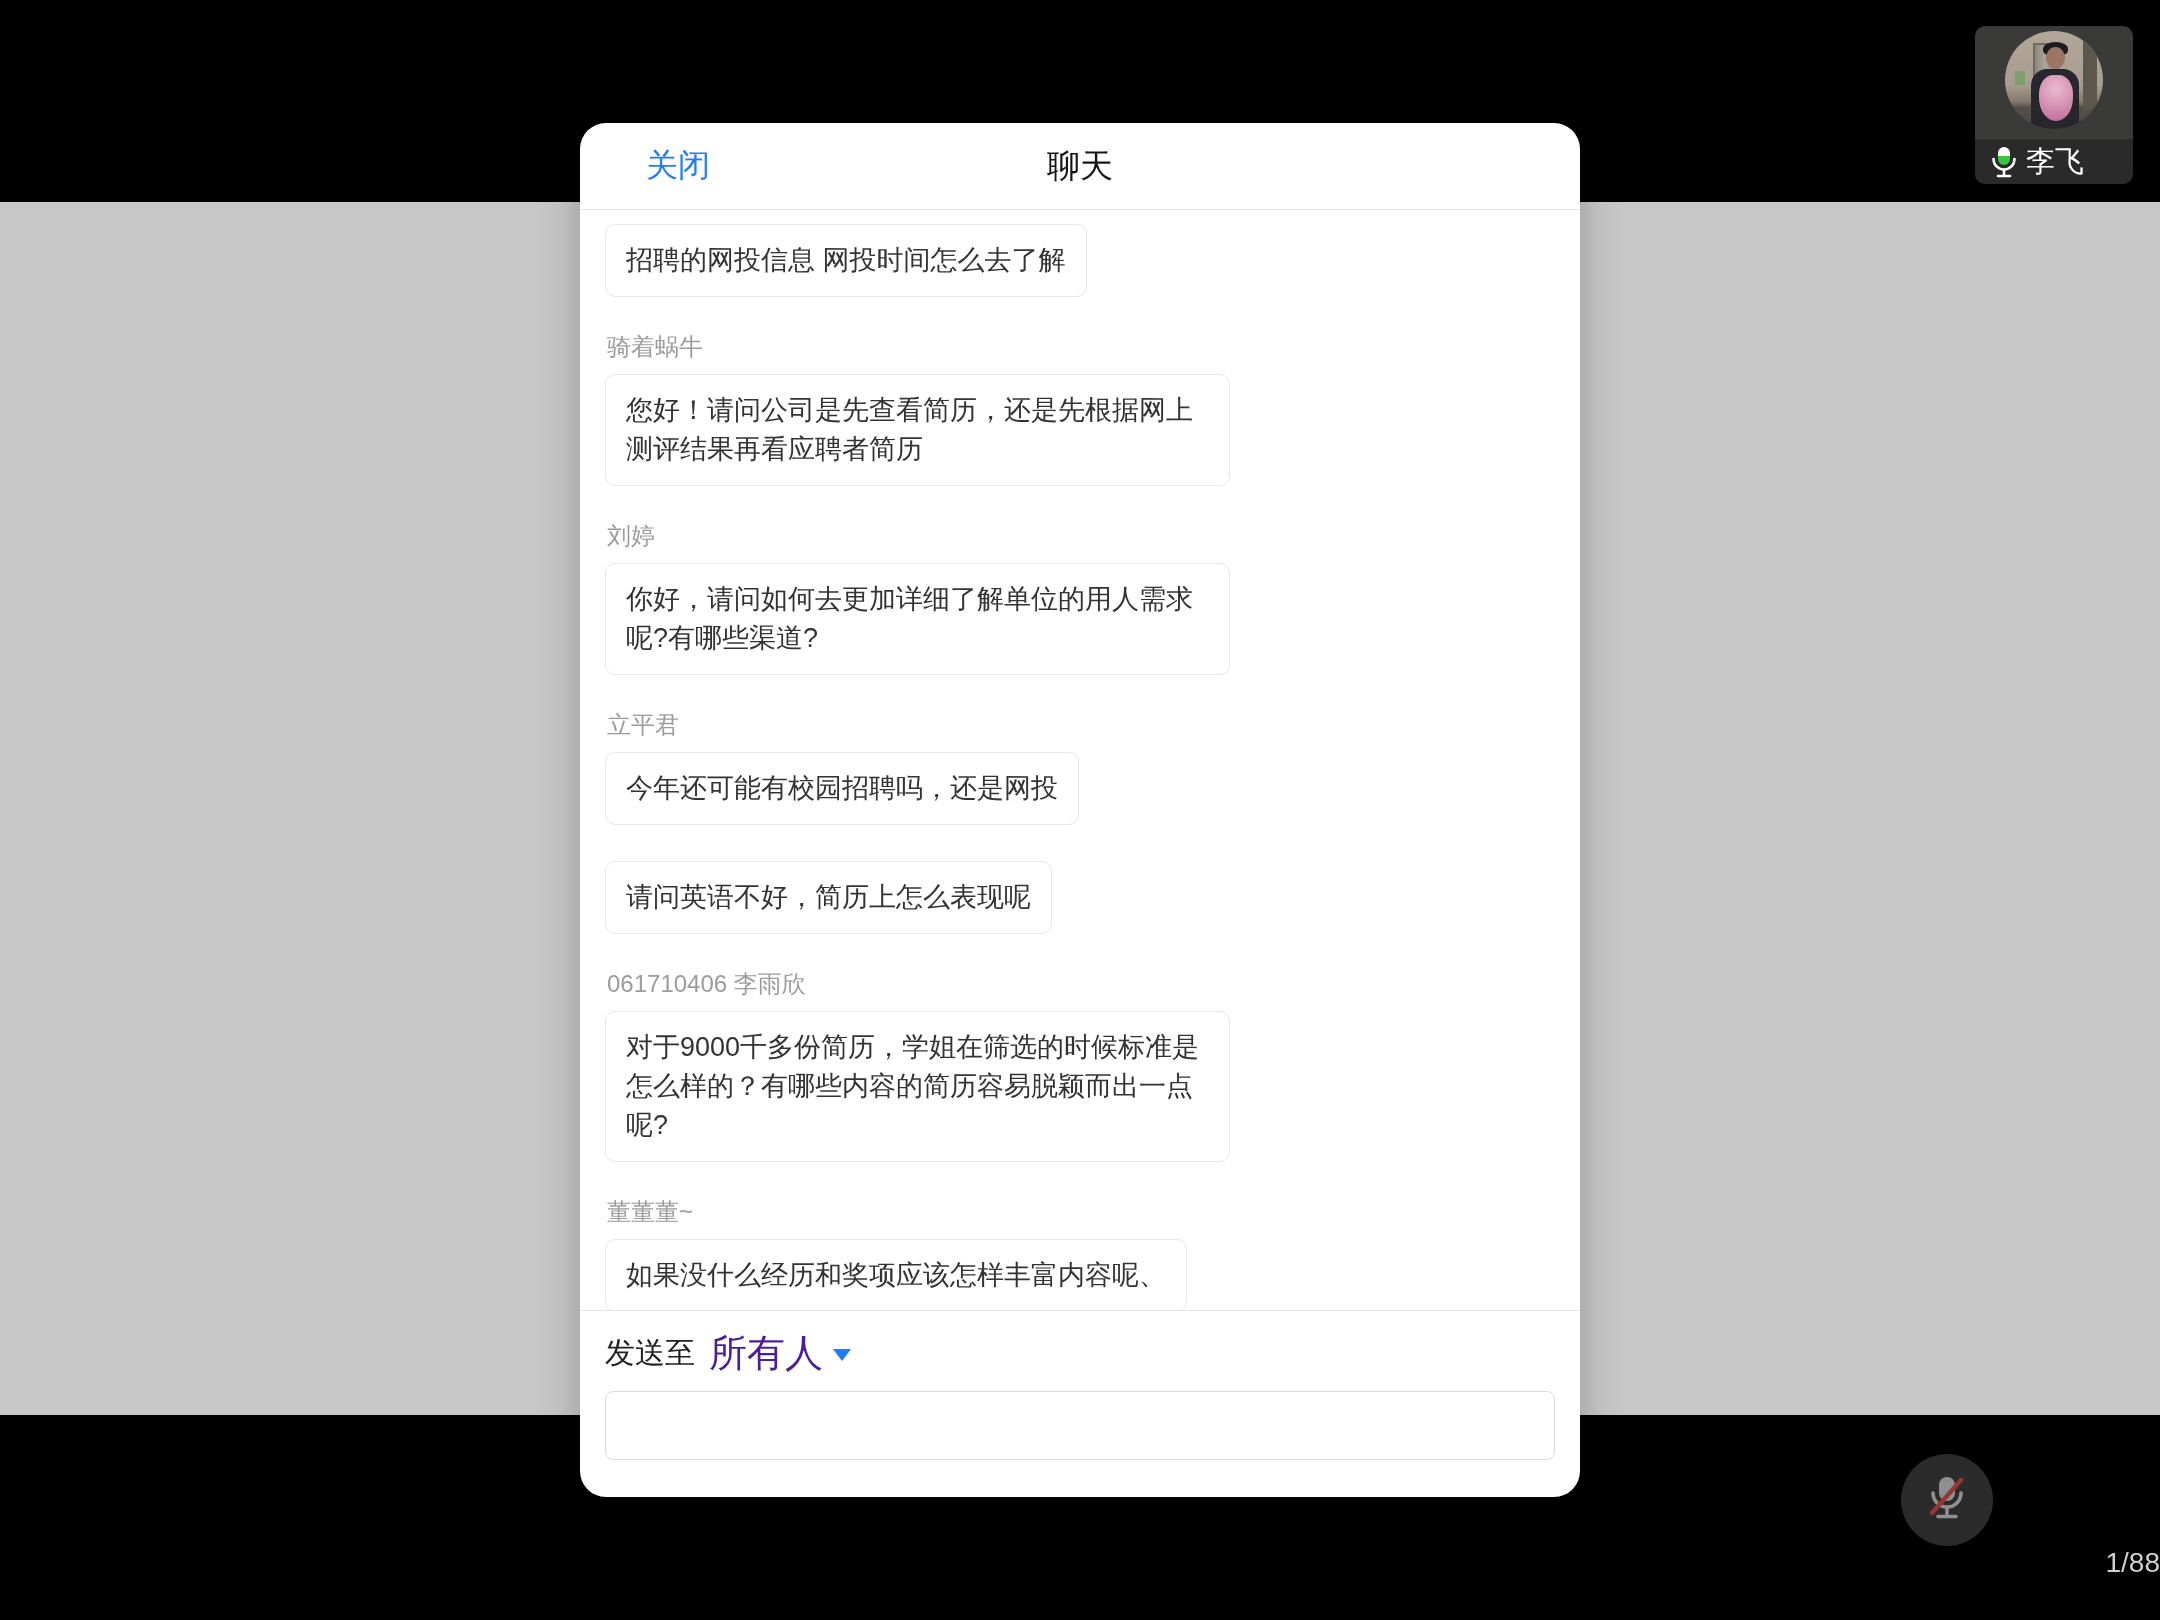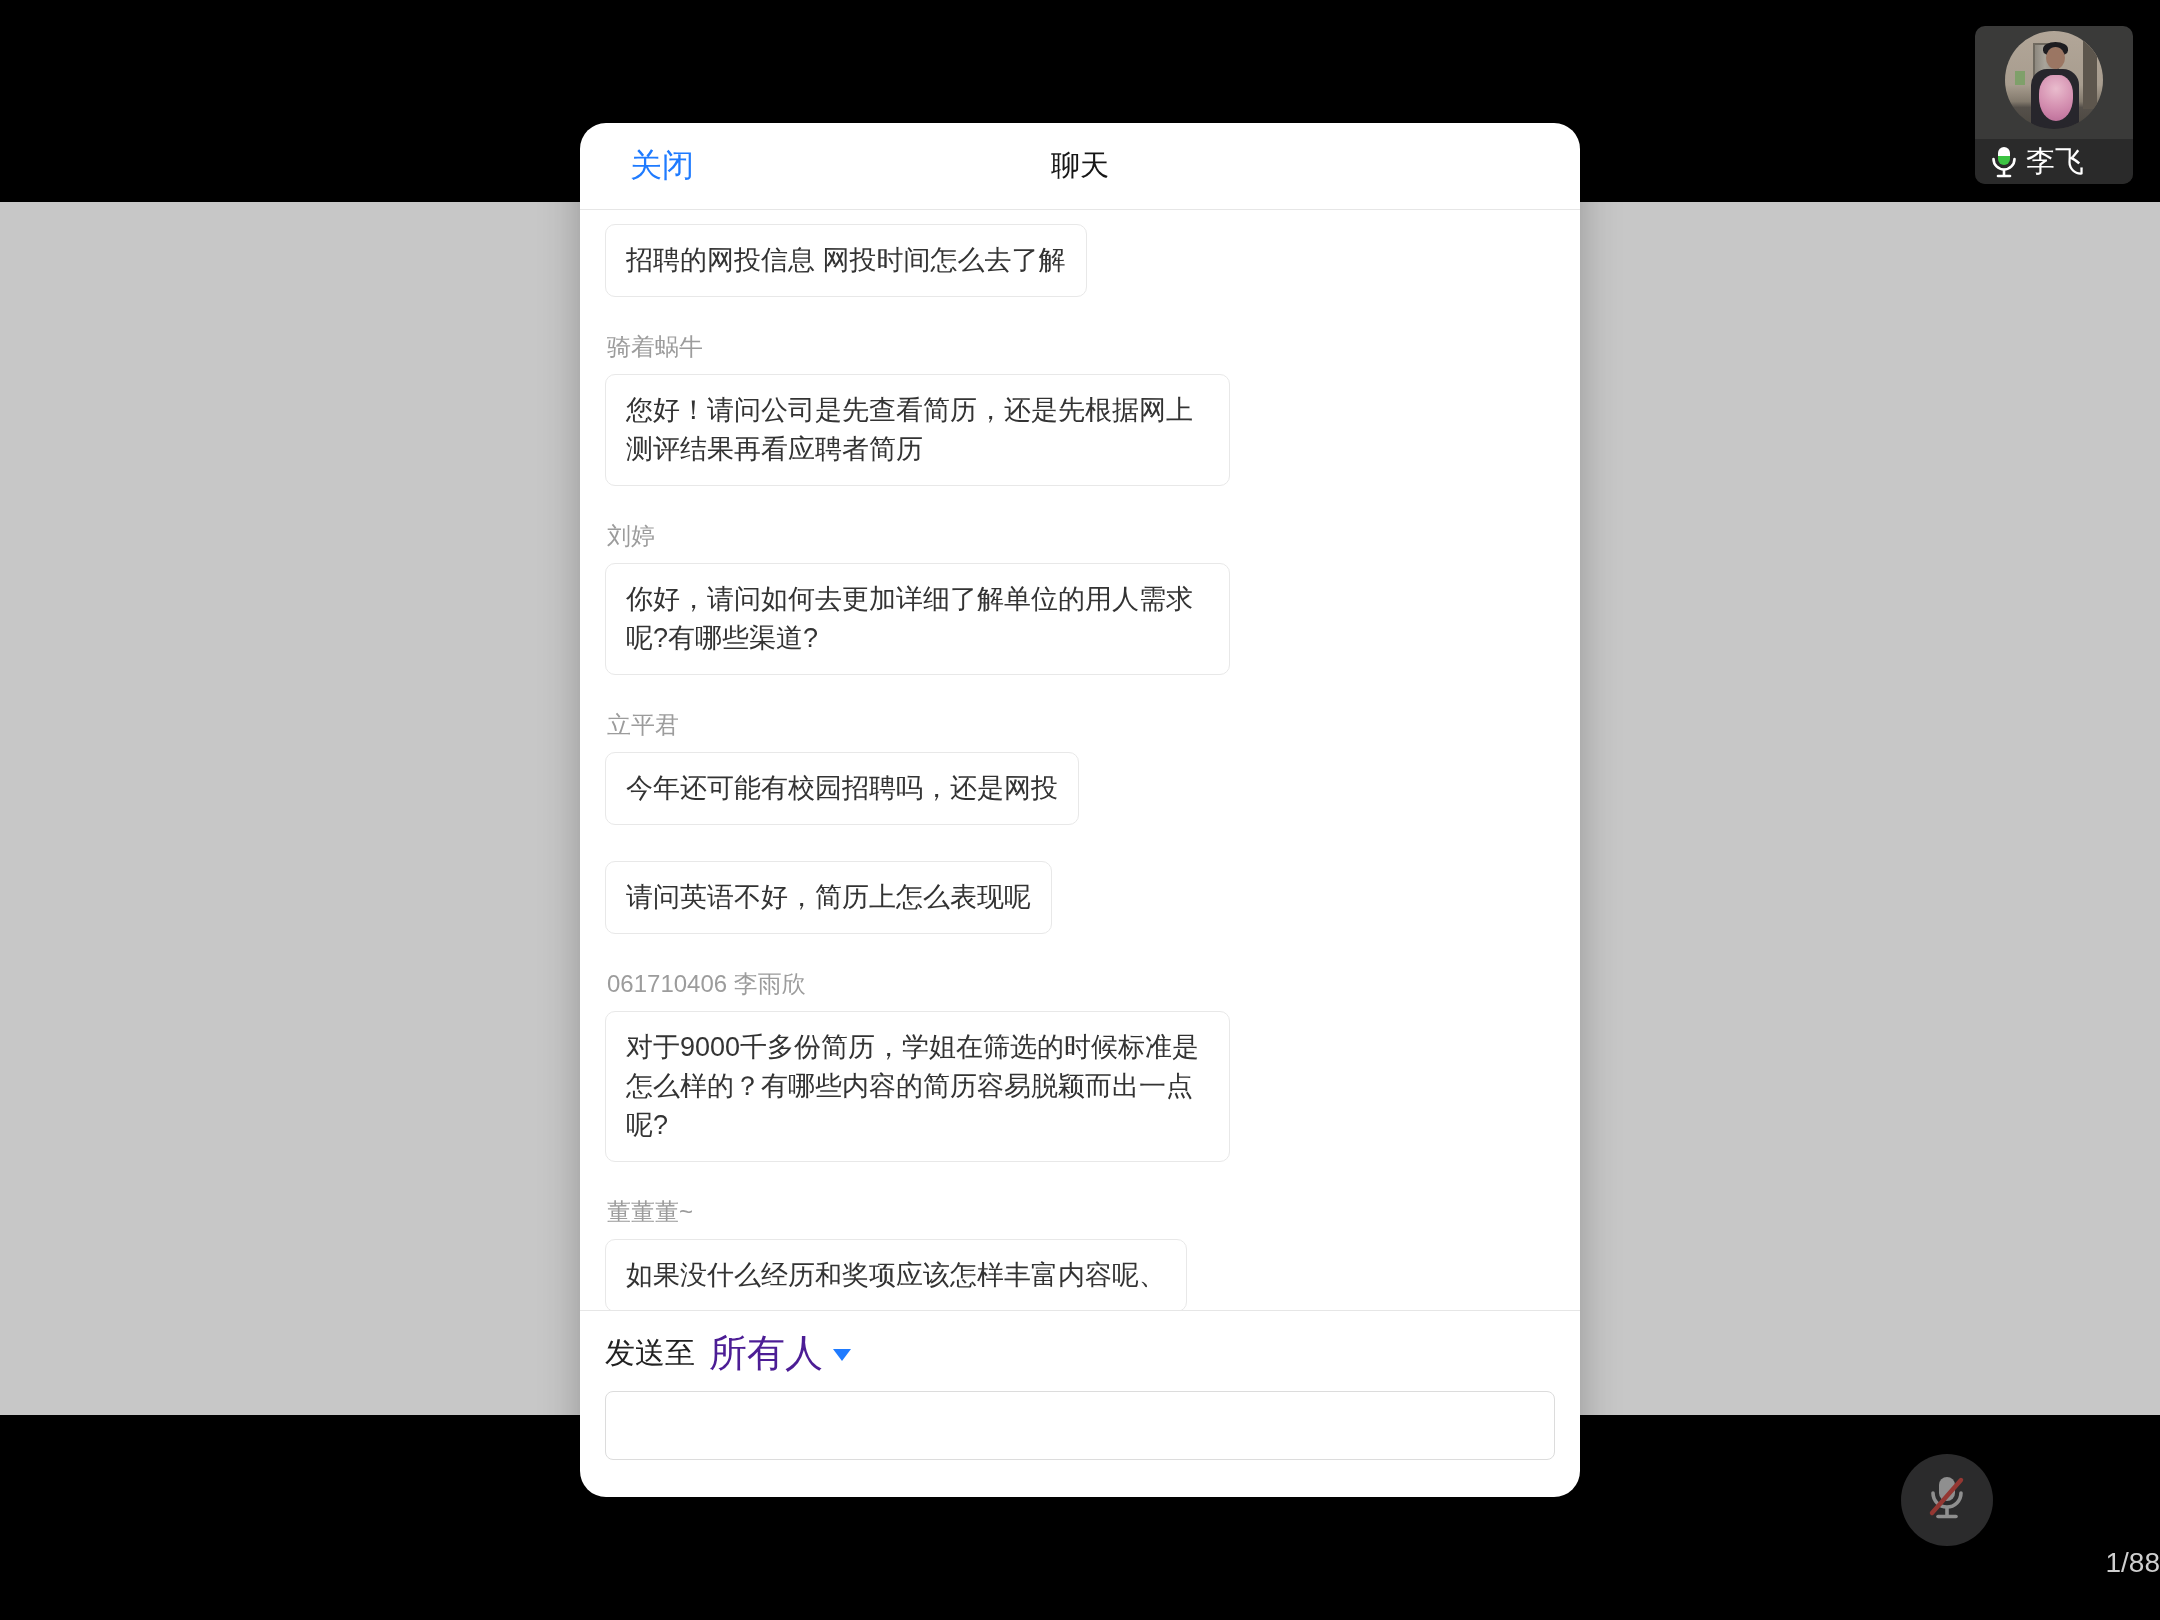--- a/index.html
+++ b/index.html
@@ -18,22 +18,22 @@
   .person-body{position:absolute;left:26px;top:38px;width:48px;height:62px;background:#27262c;border-radius:16px 16px 0 0;}
   .person-head{position:absolute;left:41px;top:16px;width:19px;height:22px;background:#9b7663;border-radius:50%;}
   .person-hair{position:absolute;left:38px;top:11px;width:25px;height:14px;background:#1d1c20;border-radius:50% 50% 40% 40%;}
   .bouquet{position:absolute;left:34px;top:44px;width:34px;height:46px;background:radial-gradient(circle at 50% 30%,#e9bccd 0%,#d795b4 45%,#c87da4 75%,#b56a94 100%);border-radius:45% 45% 55% 55%;}
   .tile-label-bar{position:absolute;left:0;bottom:0;width:100%;height:45px;background:rgba(25,25,25,0.45);display:flex;align-items:center;padding:0 16px;gap:9px;}
   .tile-name{color:#fff;font-size:29px;}
 
   
   .chat-modal{position:absolute;left:580px;top:123px;width:1000px;height:1374px;background:#fff;border-radius:26px;display:flex;flex-direction:column;box-shadow:0 10px 40px rgba(0,0,0,0.25);}
   .modal-header{position:relative;height:87px;flex:none;border-bottom:1px solid #e6e6e6;}
-  .close-button{position:absolute;left:50px;top:0;height:100%;display:flex;align-items:center;background:none;border:none;padding:0;color:#1f7bff;font-size:32px;cursor:pointer;}
-  .modal-title{position:absolute;left:0;top:0;width:100%;height:100%;display:flex;align-items:center;justify-content:center;font-size:29px;color:#161616;font-weight:500;}
+  .close-button{position:absolute;left:66px;top:0;height:100%;display:flex;align-items:center;background:none;border:none;padding:0;color:#1f7bff;font-size:32px;cursor:pointer;}
+  .modal-title{position:absolute;left:0;top:0;width:100%;height:100%;display:flex;align-items:center;justify-content:center;font-size:33px;color:#161616;font-weight:500;}
 
   .chat-list{flex:1 1 auto;overflow:hidden;padding:14px 10px 0 25px;}
   .message + .message{margin-top:36px;}
   .sender{font-size:24px;line-height:28px;color:#9c9c9c;margin:16px 0 13px 2px;}
   .bubble{display:inline-block;max-width:625px;padding:16px 20px;border:1px solid #e8e8e8;border-radius:10px;font-size:27px;line-height:39px;color:#333;word-break:break-all;}
 
   .modal-footer{flex:none;height:187px;border-top:1px solid #e6e6e6;padding:22px 25px 0 25px;}
   .send-row{display:flex;align-items:center;height:40px;}
   .send-to-label{font-size:30px;color:#222;}
   .recipient-button{display:flex;align-items:center;background:none;border:none;padding:0;margin-left:14px;cursor:pointer;}

